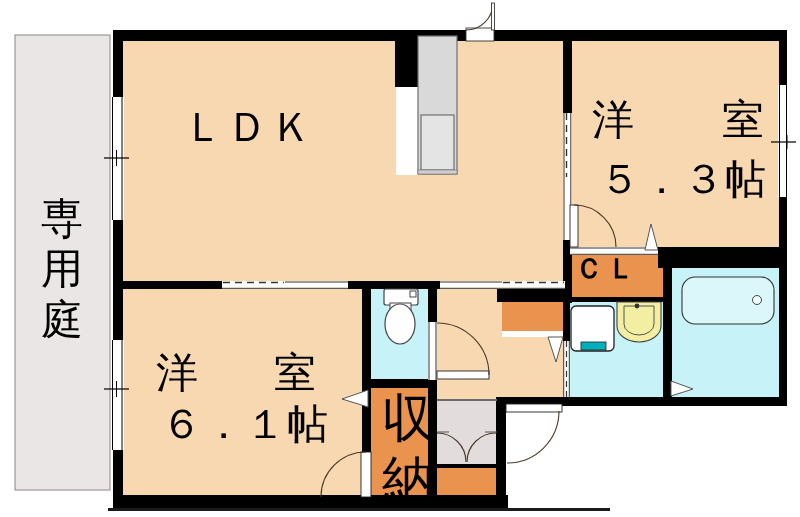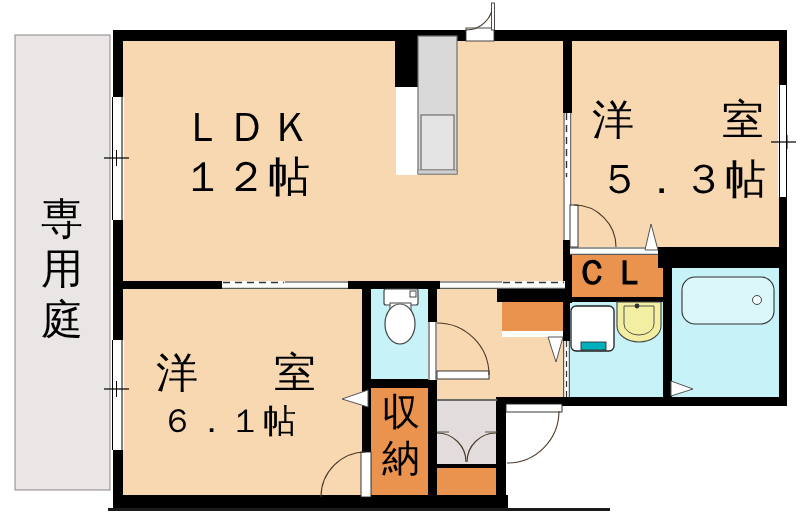--- a/index.html
+++ b/index.html
@@ -6,23 +6,23 @@
   #plan{position:relative;width:800px;height:517px;background:#ffffff;overflow:hidden;
         font-family:"DejaVu Sans",sans-serif;}
   #plan svg{position:absolute;left:0;top:0;}
   .lbl{position:absolute;color:#000;line-height:1;white-space:pre;font-weight:500;}
   .vlbl{width:1em;word-break:break-all;white-space:normal;line-height:1.2;font-family:Liberation Mono, monospace;}
   .ldk-label{left:183px;top:107px;font-size:41px;letter-spacing:3px;}
   .ldk-size{left:182px;top:156px;font-size:42px;letter-spacing:1px;}
   .ws1-label{left:592px;top:99px;font-size:42px;letter-spacing:23px;}
   .ws1-size{left:599px;top:151px;font-size:41px;letter-spacing:1px;margin-top:8px;}
   .ws2-label{left:156px;top:352px;font-size:42px;letter-spacing:17px;}
-  .ws2-size{left:161px;top:404px;font-size:33px;letter-spacing:1px;}
-  .cl-label{left:575px;top:255px;font-size:34px;letter-spacing:4px;font-weight:600;}
-  .storage-label{left:382px;top:392px;font-size:38px;}
+  .ws2-size{left:161px;top:404px;font-size:41px;letter-spacing:1px;}
+  .cl-label{left:575px;top:255px;font-size:28px;letter-spacing:4px;font-weight:600;}
+  .storage-label{left:382px;top:392px;font-size:52px;}
   .garden-label{left:41px;top:197px;font-size:42px;}
 </style>
 </head>
 <body>
 
 <div id="plan">
 <svg width="800" height="517" viewBox="0 0 800 517">
 
   <g>
     <rect x="15" y="35" width="95" height="455" fill="#EAE6E5" stroke="#8a8686" stroke-width="1"></rect>
@@ -184,21 +184,20 @@
     <g fill="#ffffff" stroke="#555" stroke-width="1">
       <polygon points="671,381 671,396 693,389"></polygon>
       <polygon points="548,337 563,337 556,362"></polygon>
       <polygon points="645,250 658,250 651,224"></polygon>
       <polygon points="368,390 368,407 342,399"></polygon>
     </g>
   </g>
 </svg>
 
   <div class="lbl ldk-label">ＬＤＫ</div>
-  <div class="lbl ldk-size">１２帖</div>
   <div class="lbl ws1-label">洋　室</div>
   <div class="lbl ws1-size">５．３帖</div>
   <div class="lbl ws2-label">洋　室</div>
   <div class="lbl ws2-size">６．１帖</div>
   <div class="lbl cl-label">ＣＬ</div>
   <div class="lbl vlbl storage-label">収納</div>
   <div class="lbl vlbl garden-label">専用庭</div>
 </div>
 
 </body></html>

